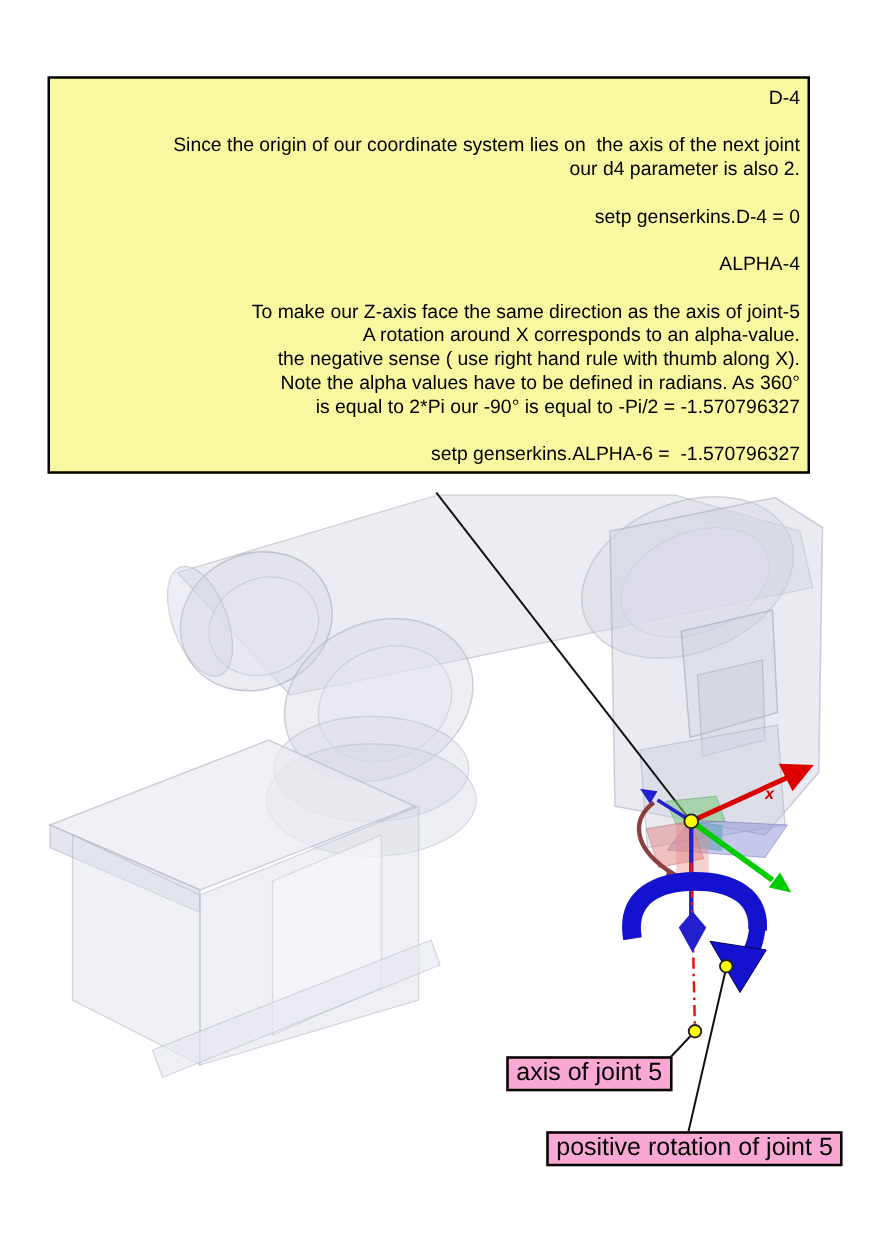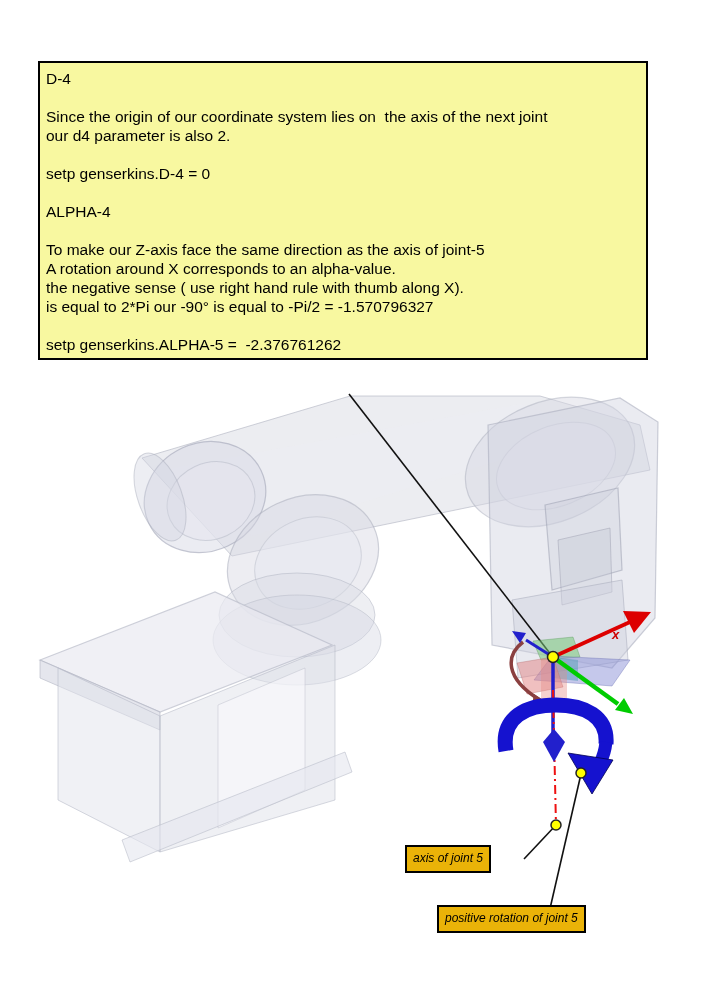--- a/index.html
+++ b/index.html
@@ -6,24 +6,24 @@
   body {
     width:707px; height:1000px; background:#ffffff; position:relative;
     font-family:"Liberation Sans", sans-serif; overflow:hidden; color:#000;
   }
   .stage { position:absolute; left:0; top:0; width:707px; height:1000px; }
   .infobox {
     position:absolute; left:38px; top:61px; width:594px;
     background:#f8f8a0; border:2px solid #000000;
     padding:6px 6px 4px 6px; font-size:15.5px; line-height:19px;
   }
-  .infobox .line { min-height:19px; white-space:pre; }
+  .infobox .line { min-height:19px; white-space:pre;text-align:right; }
   .callout {
-    position:absolute; background:#eab308; border:2px solid #000000;
-    padding:2px 6px 3px 6px; font-size:12px; line-height:19px; white-space:nowrap;font-style:italic;
+    position:absolute; background:#f9a8d4; border:2px solid #000000;
+    padding:2px 6px 3px 6px; font-size:20px; line-height:19px; white-space:nowrap;
   }
   .callout-axis { left:405px; top:845px; }
   .callout-rotation { left:437px; top:905px; }
   .xlabel {
     position:absolute; left:612px; top:627px; color:#cc0000;
     font-weight:bold; font-style:italic; font-size:13px;
   }
 </style>
 </head>
 <body>
@@ -107,21 +107,22 @@
   <div class="line">Since the origin of our coordinate system lies on  the axis of the next joint</div>
   <div class="line">our d4 parameter is also 2.</div>
   <div class="line"></div>
   <div class="line">setp genserkins.D-4 = 0</div>
   <div class="line"></div>
   <div class="line">ALPHA-4</div>
   <div class="line"></div>
   <div class="line">To make our Z-axis face the same direction as the axis of joint-5</div>
   <div class="line">A rotation around X corresponds to an alpha-value.</div>
   <div class="line">the negative sense ( use right hand rule with thumb along X).</div>
+  <div class="line">Note the alpha values have to be defined in radians. As 360°</div>
   <div class="line">is equal to 2*Pi our -90° is equal to -Pi/2 = -1.570796327</div>
   <div class="line"></div>
-  <div class="line">setp genserkins.ALPHA-5 =  -2.376761262</div>
+  <div class="line">setp genserkins.ALPHA-6 =  -1.570796327</div>
 </div>
 
 <span class="xlabel">x</span>
 
 <div class="callout callout-axis">axis of joint 5</div>
 <div class="callout callout-rotation">positive rotation of joint 5</div>
 
 </body></html>

